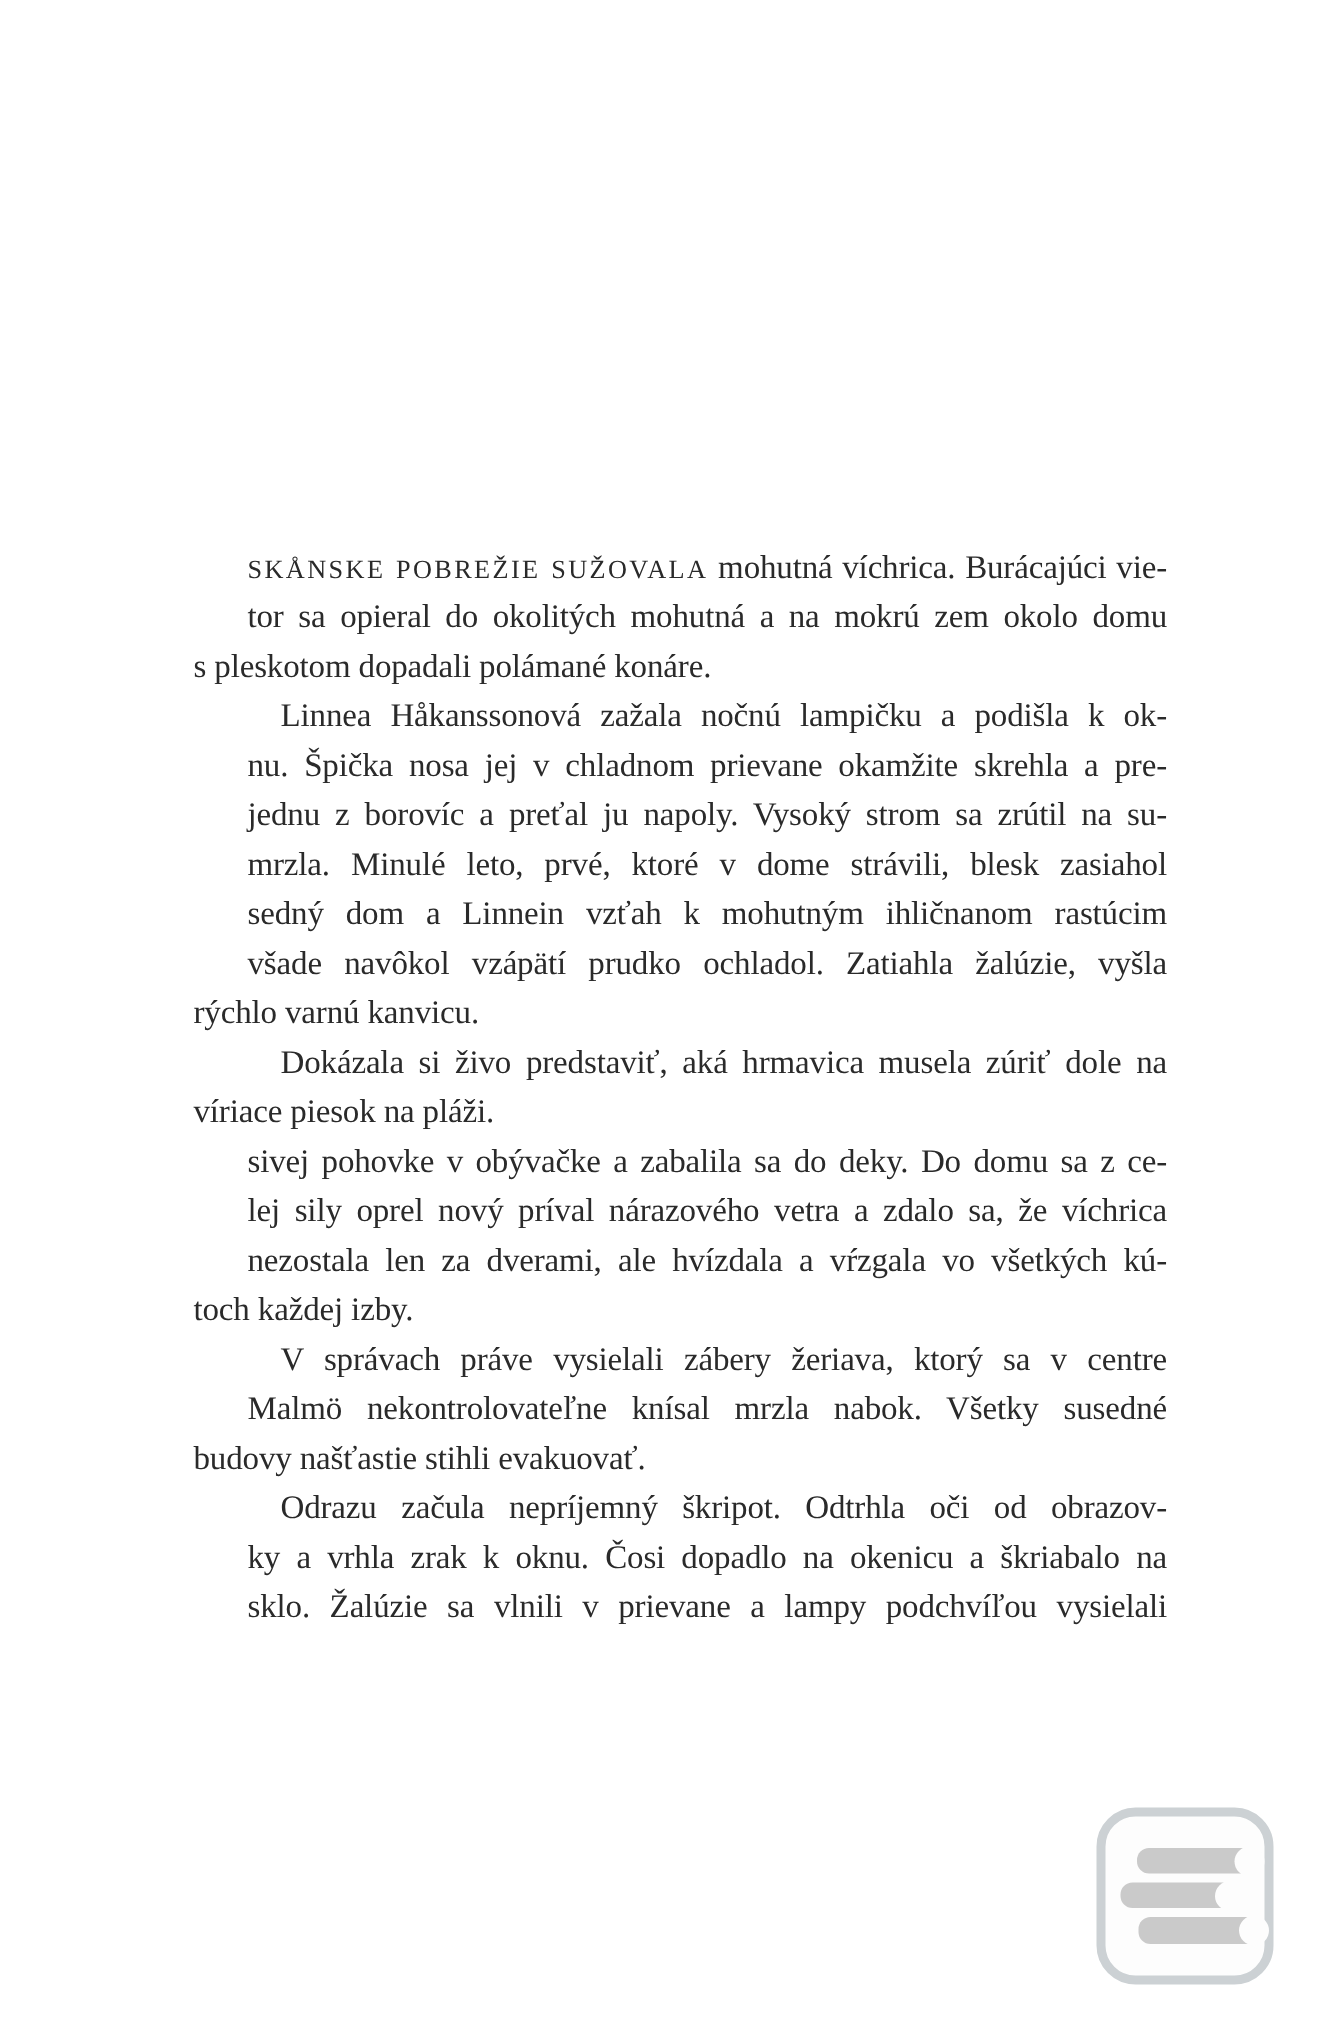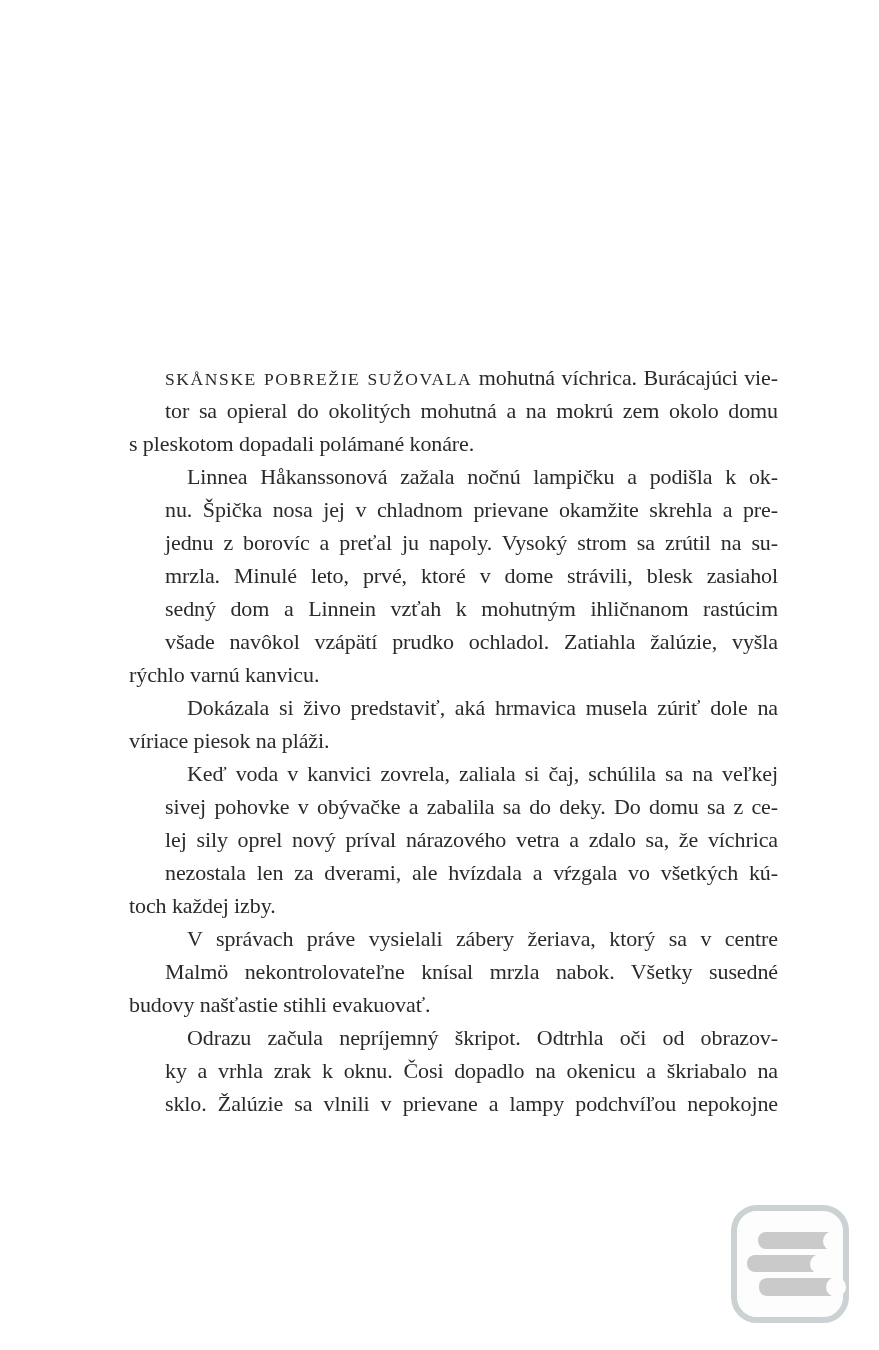--- a/index.html
+++ b/index.html
@@ -94,31 +94,30 @@
       <div class="line">s pleskotom dopadali polámané konáre.</div>
       <div class="line j ind">Linnea Håkanssonová zažala nočnú lampičku a podišla k ok-</div>
       <div class="line j">nu. Špička nosa jej v chladnom prievane okamžite skrehla a pre-</div>
       <div class="line j">jednu z borovíc a preťal ju napoly. Vysoký strom sa zrútil na su-</div>
       <div class="line j">mrzla. Minulé leto, prvé, ktoré v dome strávili, blesk zasiahol</div>
       <div class="line j">sedný dom a Linnein vzťah k mohutným ihličnanom rastúcim</div>
       <div class="line j">všade navôkol vzápätí prudko ochladol. Zatiahla žalúzie, vyšla</div>
       <div class="line">rýchlo varnú kanvicu.</div>
       <div class="line j ind">Dokázala si živo predstaviť, aká hrmavica musela zúriť dole na</div>
       <div class="line">víriace piesok na pláži.</div>
-      <div class="line j ind">Keď voda v kanvici zovrela, zaliala si čaj, schúlila sa na veľkej</div>
       <div class="line j">sivej pohovke v obývačke a zabalila sa do deky. Do domu sa z ce-</div>
       <div class="line j">lej sily oprel nový príval nárazového vetra a zdalo sa, že víchrica</div>
       <div class="line j">nezostala len za dverami, ale hvízdala a vŕzgala vo všetkých kú-</div>
       <div class="line">toch každej izby.</div>
       <div class="line j ind">V správach práve vysielali zábery žeriava, ktorý sa v centre</div>
       <div class="line j">Malmö nekontrolovateľne knísal mrzla nabok. Všetky susedné</div>
       <div class="line">budovy našťastie stihli evakuovať.</div>
       <div class="line j ind">Odrazu začula nepríjemný škripot. Odtrhla oči od obrazov-</div>
       <div class="line j">ky a vrhla zrak k oknu. Čosi dopadlo na okenicu a škriabalo na</div>
-      <div class="line j">sklo. Žalúzie sa vlnili v prievane a lampy podchvíľou nepokojne</div>
+      <div class="line j">sklo. Žalúzie sa vlnili v prievane a lampy podchvíľou vysielali</div>
     </div>
 
   <div class="page-number">11</div>
 
   <div class="logo">
     <div class="book book1"></div>
     <div class="book book2"></div>
     <div class="book book3"></div>
   </div>
 

